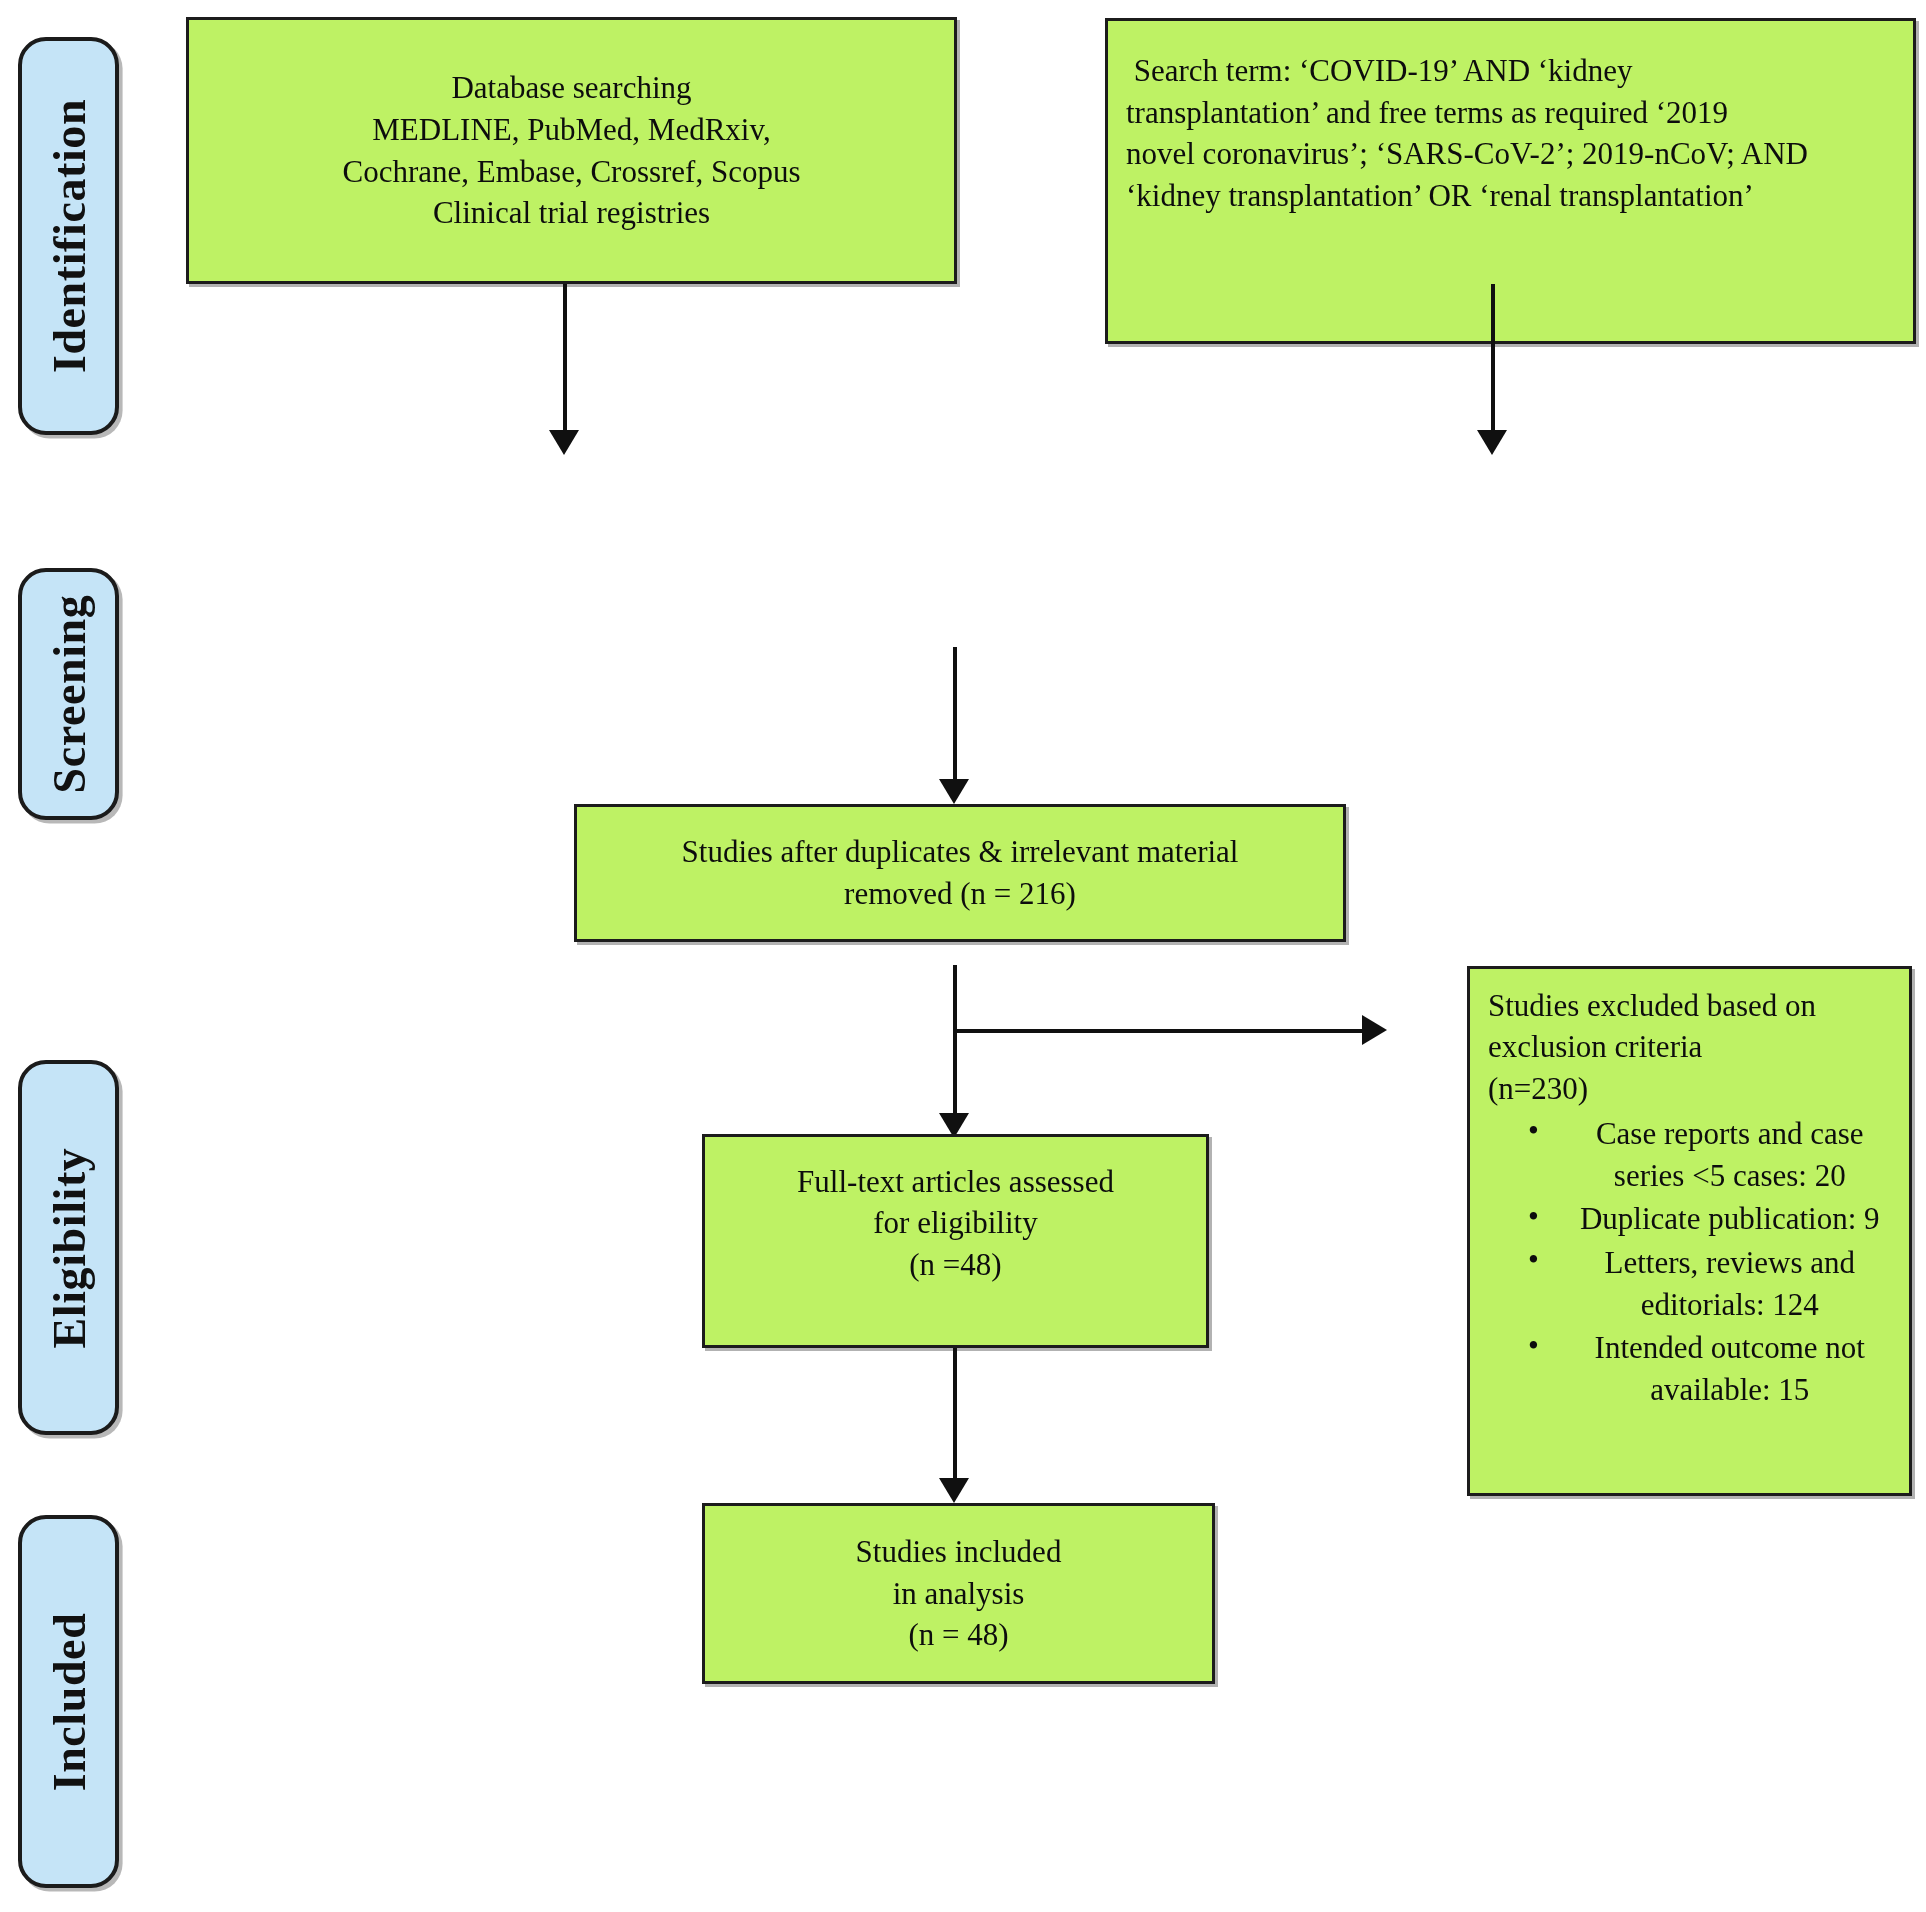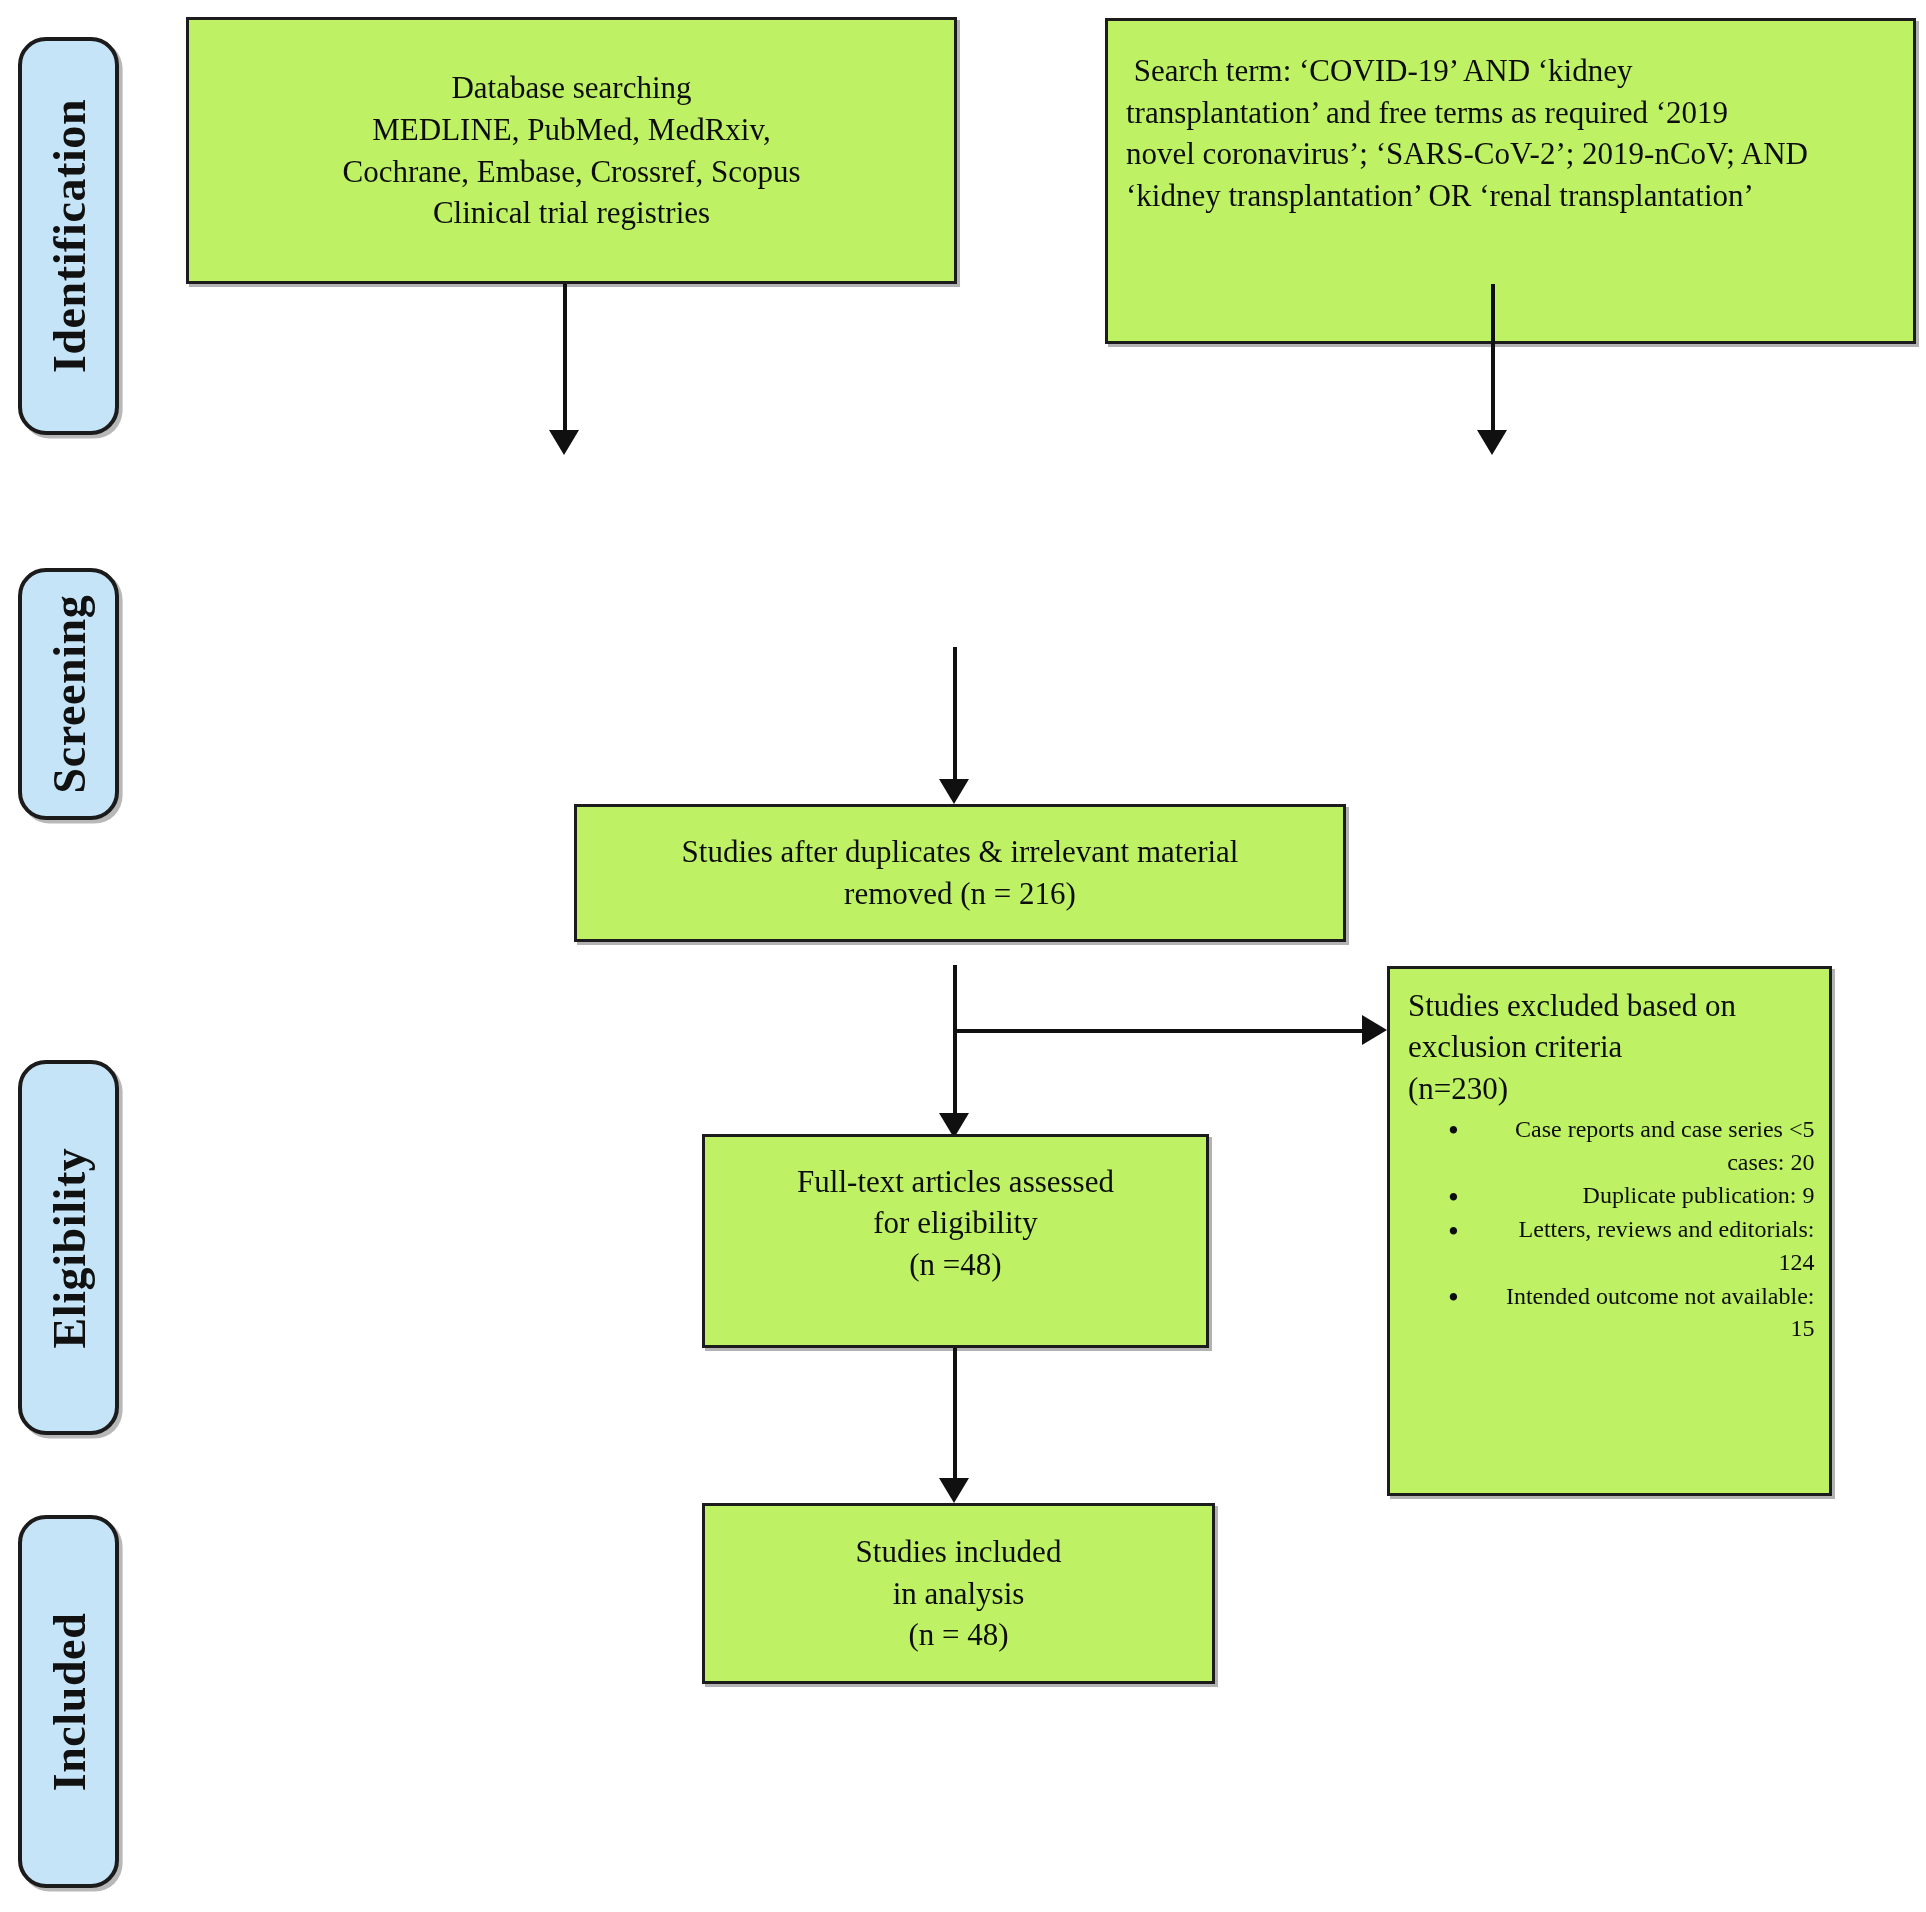--- a/index.html
+++ b/index.html
@@ -54,25 +54,25 @@
   .ln{display:block;}
 
   
   ul.excl{
     margin:3.6px 0 0 0;
     padding:0 0 0 40px;
     list-style:none;
   }
   ul.excl li{
     position:relative;
-    font-size:24px;
+    font-size:31px;
     line-height:1.36;
     margin:0 0 1.2px 0;
     padding-left:37px;
-    text-align:right;
+    text-align:center;
   }
   ul.excl li::before{
     content:"\2022";
     position:absolute;
     left:0;top:-2.4px;
     font-size:31px;
     line-height:1.36;
   }
 
   
@@ -147,21 +147,21 @@
       <span class="ln">Studies after duplicates &amp; irrelevant material</span>
       <span class="ln">removed (n = 216)</span>
     </div>
   </div>
 
   <div class="vline" style="left:953px;top:965px;height:151px;"></div>
   <div class="hline" style="left:953px;top:1029px;width:410px;"></div>
   <div class="arrow-right" style="left:1362px;top:1015px;"></div>
   <div class="arrow-down" style="left:939px;top:1113px;"></div>
 
-  <div class="box topalign" style="left:1380px;top:966px;width:445px;height:530px;">
+  <div class="box topalign" style="left:1460px;top:966px;width:445px;height:530px;">
     <div class="inner">
       <span class="ln">Studies excluded based on</span>
       <span class="ln">exclusion criteria</span>
       <span class="ln">(n=230)</span>
       <ul class="excl">
         <li>Case reports and case series &lt;5 cases: 20</li>
         <li>Duplicate publication: 9</li>
         <li>Letters, reviews and editorials: 124</li>
         <li>Intended outcome not available: 15</li>
       </ul>

